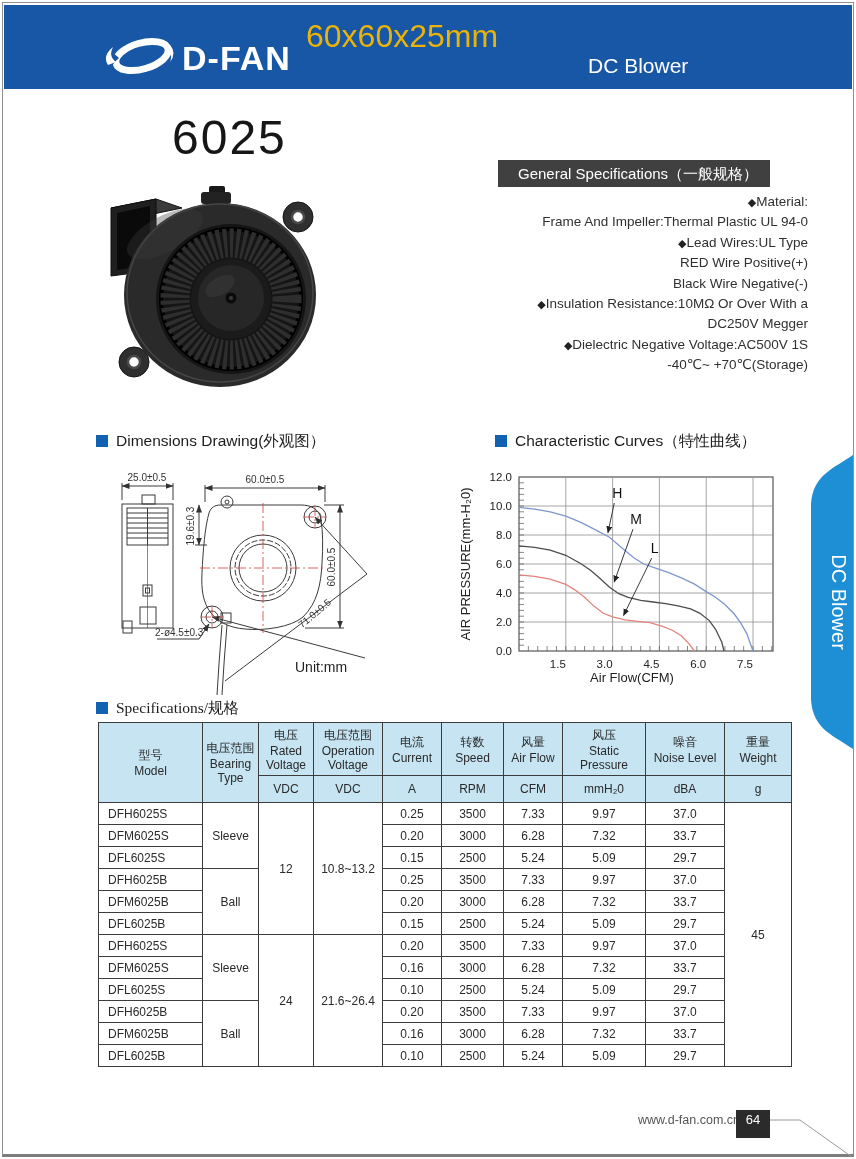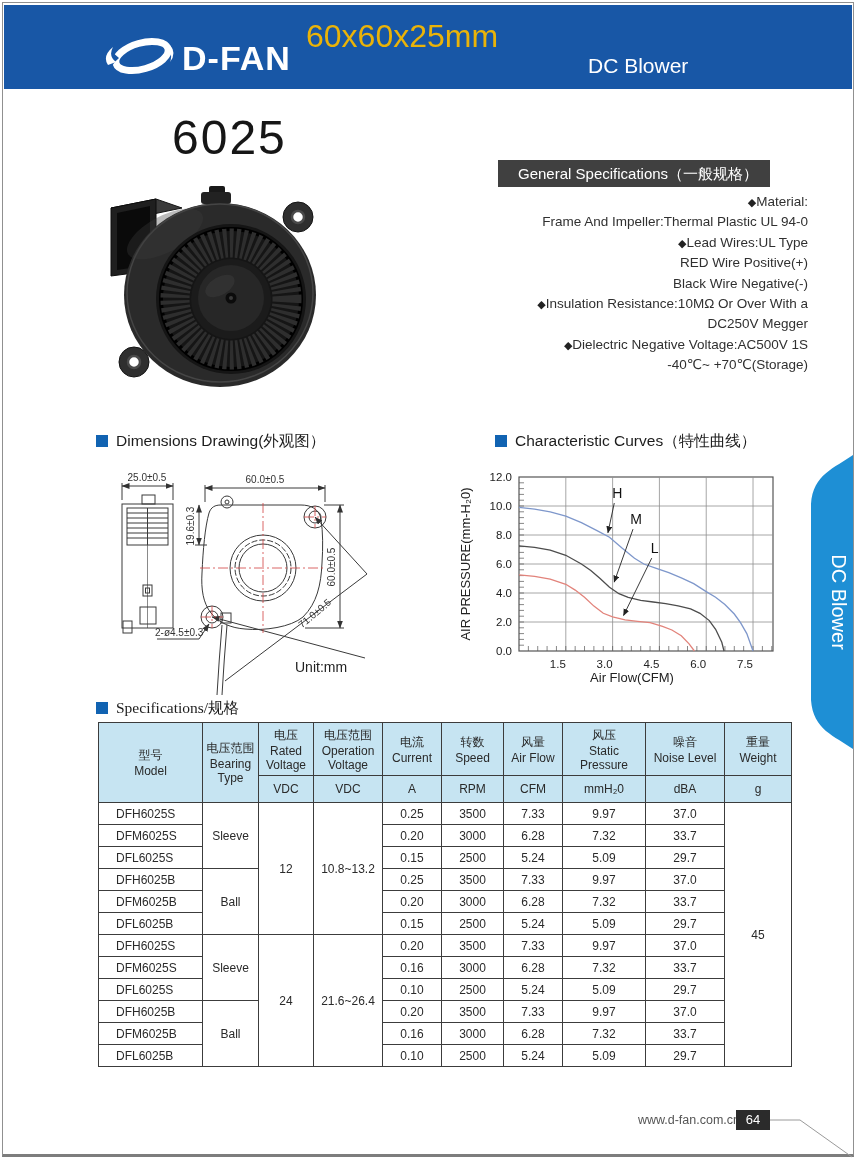--- a/index.html
+++ b/index.html
@@ -35,24 +35,24 @@
   .unit-text{font-size:14px;fill:#222;font-family:"Liberation Sans",sans-serif;}
   
   #spec-table{left:98px;top:722px;width:693px;border-collapse:collapse;table-layout:fixed;
     font-size:12px;color:#2a2a2a;}
   #spec-table th,#spec-table td{border:1px solid #3c3c3c;padding:0 2px;text-align:center;
     font-weight:normal;overflow:hidden;}
   #spec-table thead th{background:#c6e4f2;}
   #spec-table .hrow1 th{height:52px;}
   #spec-table .hrow2 th{height:26px;}
   #spec-table tbody td{height:21px;background:#fff;}
-  #spec-table td.model{text-align:left;padding-left:17px;}
+  #spec-table td.model{text-align:left;padding-left:9px;}
   
   #site-text{left:572px;top:1113px;width:168px;text-align:right;font-size:12.5px;color:#555;}
-  #page-badge{left:736px;top:1110px;width:34px;height:20px;background:#2b2b2b;color:#fff;
+  #page-badge{left:736px;top:1110px;width:34px;height:28px;background:#2b2b2b;color:#fff;
     font-size:13px;line-height:20px;text-align:center;}
 </style>
 </head>
 <body>
 
 <div id="page-border"></div>
 
 <div id="top-bar" class="abs">
   <svg class="abs" style="left:100px;top:27px;" width="74" height="48" viewBox="0 0 74 48">
     <ellipse cx="38" cy="24" rx="27" ry="13" transform="rotate(-16 38 24)" fill="none" stroke="#ffffff" stroke-width="7"></ellipse>

